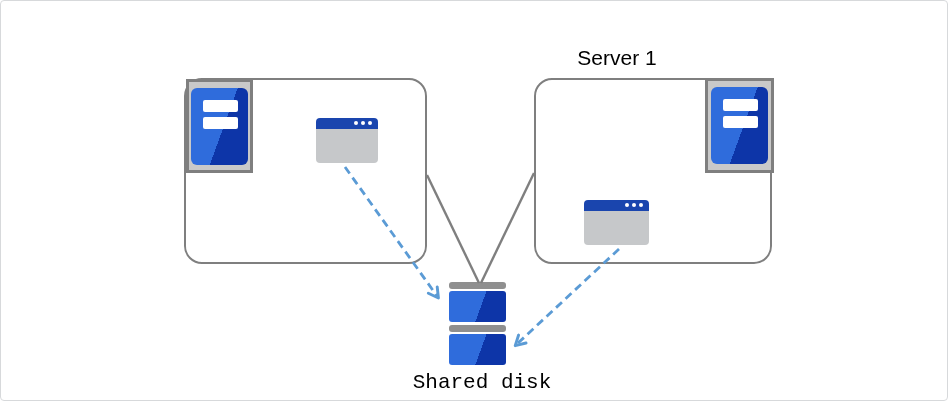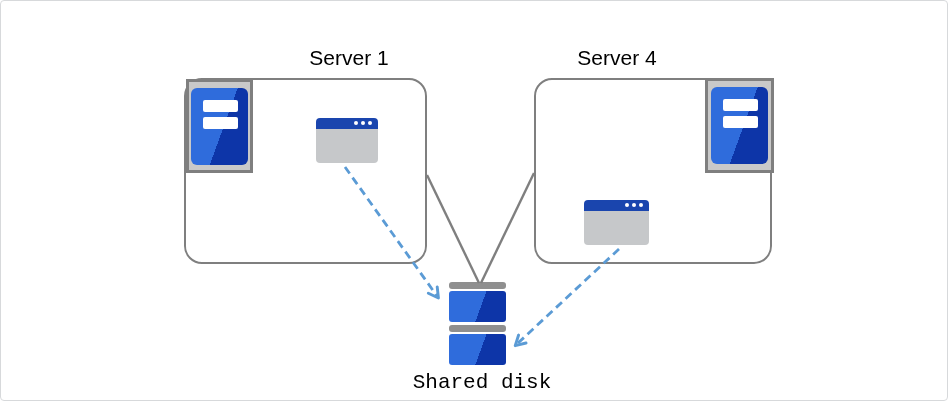--- a/index.html
+++ b/index.html
@@ -108,22 +108,21 @@
   }
 </style>
 </head>
 <body>
 
 <div class="canvas">
 
   <div class="server-box" id="server1-box"></div>
   <div class="server-box" id="server2-box"></div>
 
-  <div class="label" id="server1-label">Server 1</div>
-  <div class="label" id="server2-label">Server 4</div>
+  <div class="label" id="server2-label">Server 1</div>
 
   <div class="tower-frame" id="tower1">
     <div class="tower-body">
       <div class="tower-slot s1"></div>
       <div class="tower-slot s2"></div>
     </div>
   </div>
   <div class="tower-frame" id="tower2">
     <div class="tower-body">
       <div class="tower-slot s1"></div>

